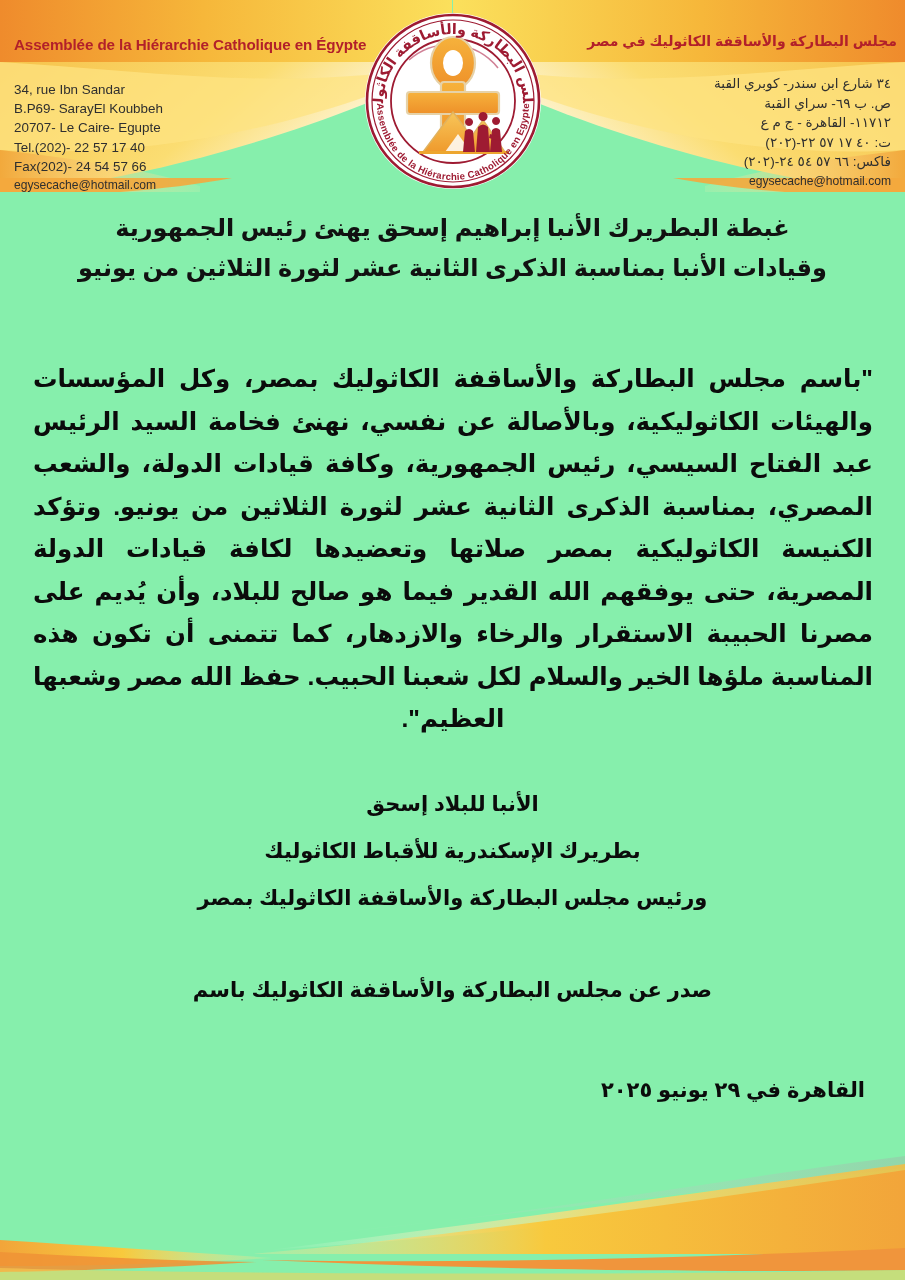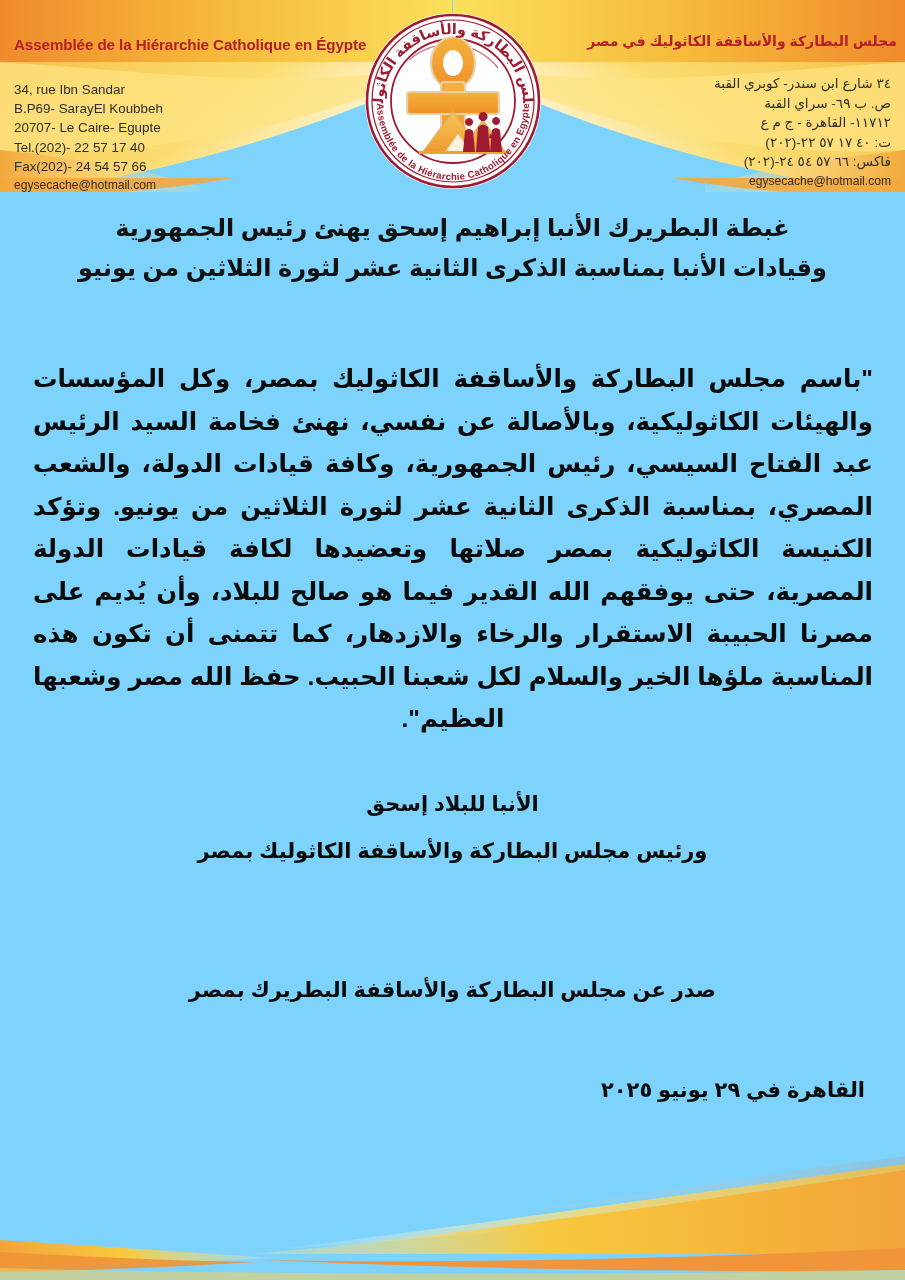--- a/index.html
+++ b/index.html
@@ -4,21 +4,21 @@
 <style>
   html, body {
     margin: 0;
     padding: 0;
     background: #ffffff;
   }
   #page {
     position: relative;
     width: 905px;
     height: 1280px;
-    background: #7dd3fc;
+    background: #86efac;
     overflow: hidden;
     font-family: "Liberation Sans", "DejaVu Sans", sans-serif;
   }
 
   
   #header {
     position: absolute;
     left: 0; top: 0;
     width: 905px;
     height: 192px;
@@ -303,24 +303,25 @@
 
   <div id="doc-title">
     <div>غبطة البطريرك الأنبا إبراهيم إسحق يهنئ رئيس الجمهورية</div>
     <div>وقيادات الأنبا بمناسبة الذكرى الثانية عشر لثورة الثلاثين من يونيو</div>
   </div>
 
   <div id="body-text">"باسم مجلس البطاركة والأساقفة الكاثوليك بمصر، وكل المؤسسات والهيئات الكاثوليكية، وبالأصالة عن نفسي، نهنئ فخامة السيد الرئيس عبد الفتاح السيسي، رئيس الجمهورية، وكافة قيادات الدولة، والشعب المصري، بمناسبة الذكرى الثانية عشر لثورة الثلاثين من يونيو. وتؤكد الكنيسة الكاثوليكية بمصر صلاتها وتعضيدها لكافة قيادات الدولة المصرية، حتى يوفقهم الله القدير فيما هو صالح للبلاد، وأن يُديم على مصرنا الحبيبة الاستقرار والرخاء والازدهار، كما تتمنى أن تكون هذه المناسبة ملؤها الخير والسلام لكل شعبنا الحبيب. حفظ الله مصر وشعبها العظيم".</div>
 
   <div id="signature">
     <div>الأنبا للبلاد إسحق</div>
+    <div>بطريرك الإسكندرية للأقباط الكاثوليك</div>
     <div>ورئيس مجلس البطاركة والأساقفة الكاثوليك بمصر</div>
   </div>
 
-  <div id="issued-by">صدر عن مجلس البطاركة والأساقفة البطريرك بمصر</div>
+  <div id="issued-by">صدر عن مجلس البطاركة والأساقفة الكاثوليك باسم</div>
 
   <div id="date-line">القاهرة في ٢٩ يونيو ٢٠٢٥</div>
 
   <div id="footer">
     <svg width="905" height="140" viewBox="0 0 905 140">
       <defs>
         <linearGradient id="fR1" x1="0" y1="0" x2="1" y2="0">
           <stop offset="0" stop-color="#fbe79b" stop-opacity="0.25"></stop>
           <stop offset="0.45" stop-color="#f8c93d"></stop>
           <stop offset="1" stop-color="#f2a53a"></stop>

